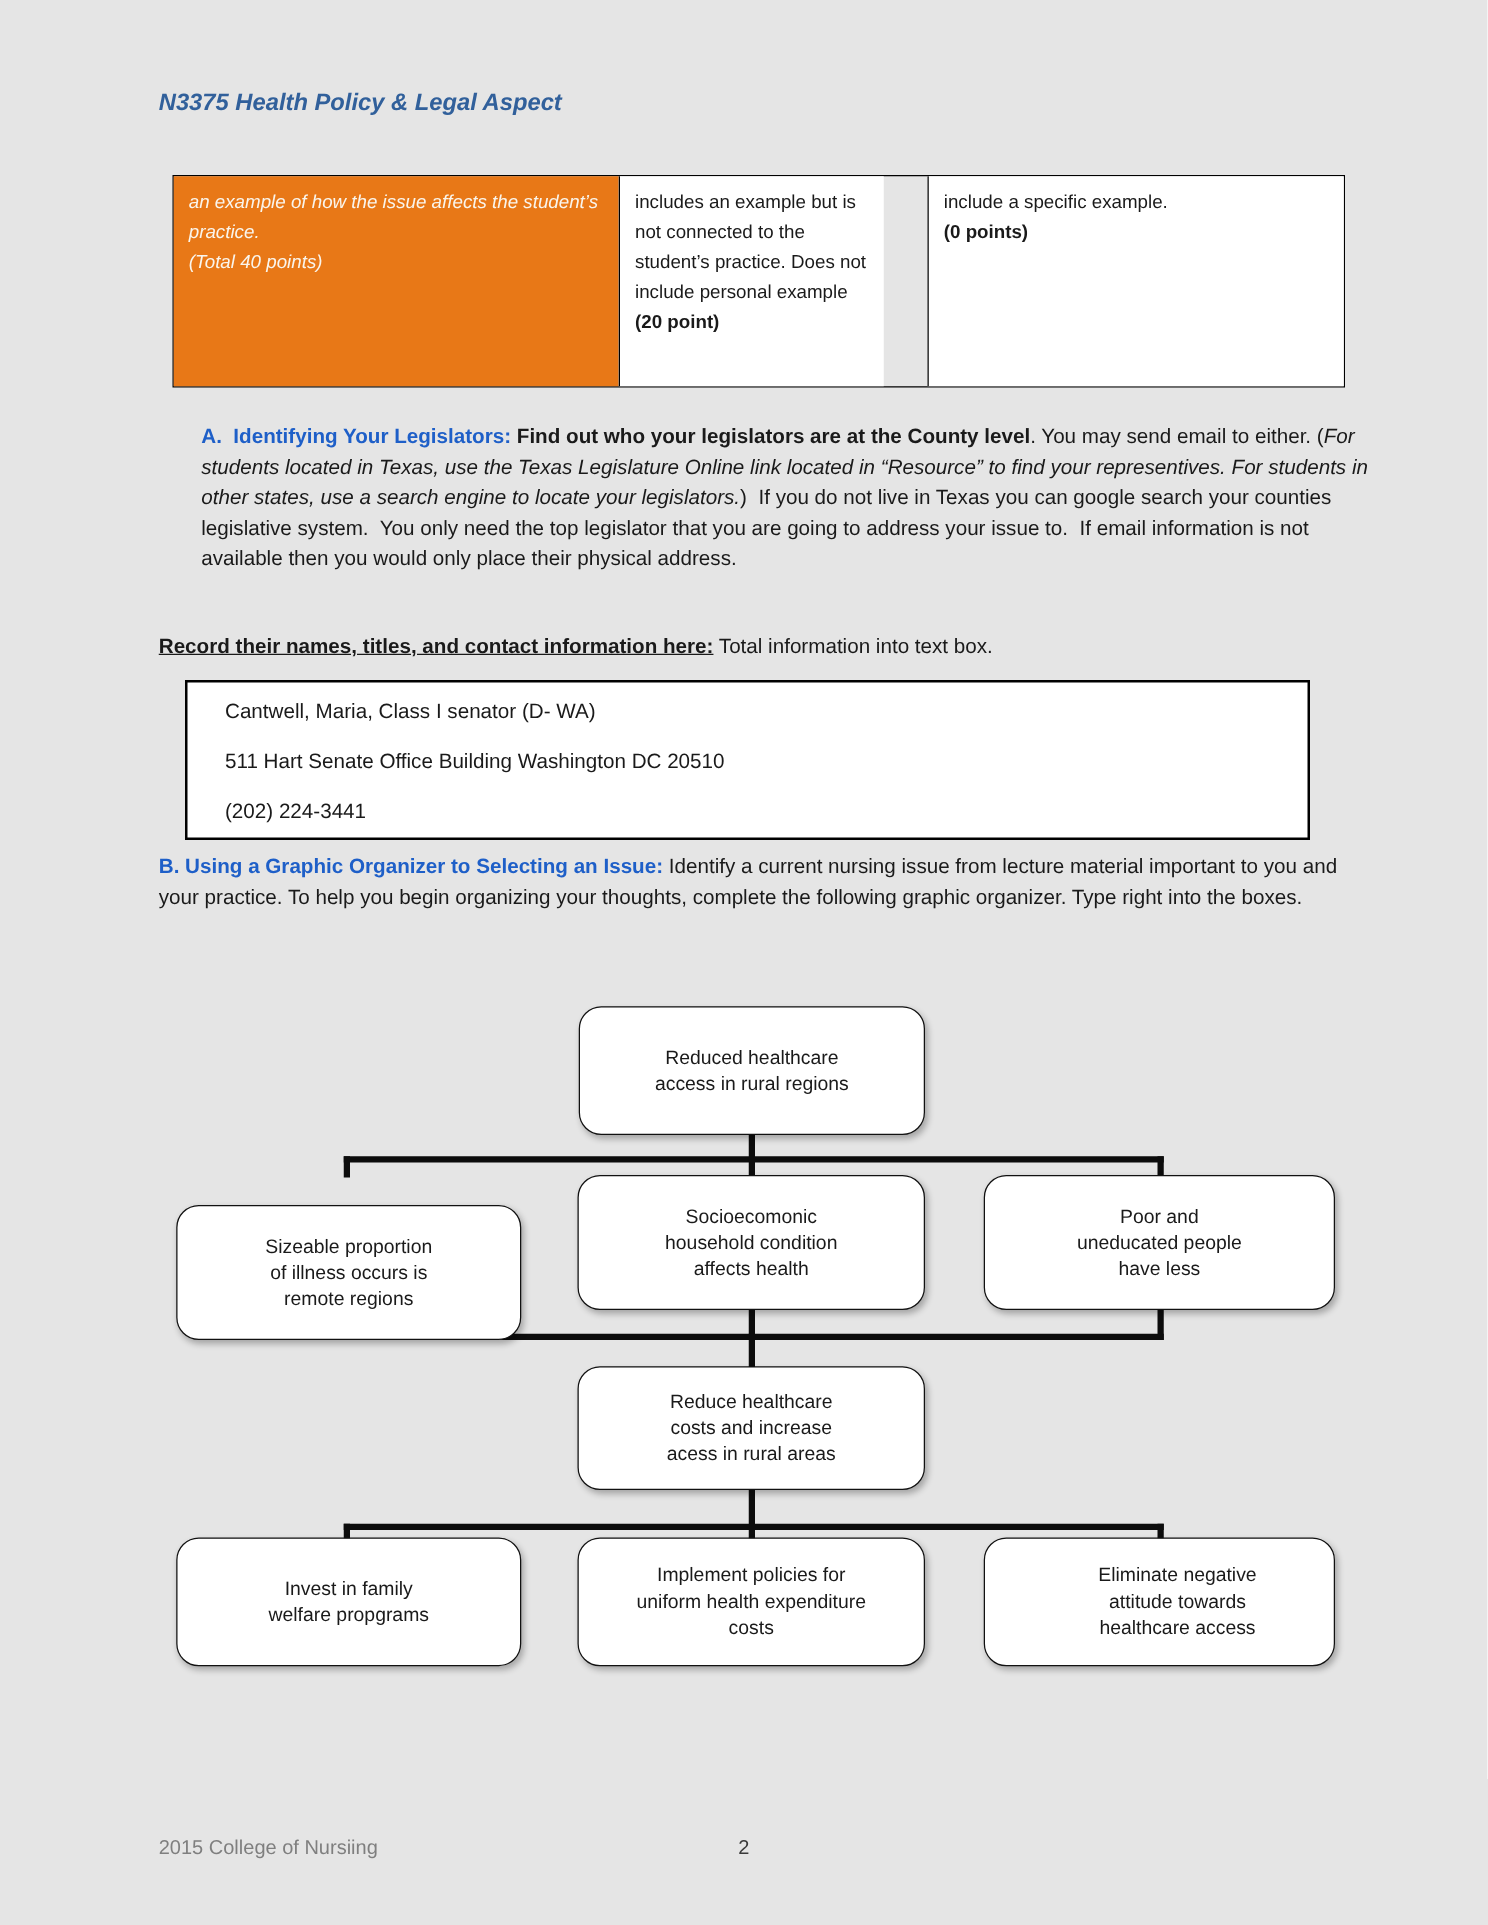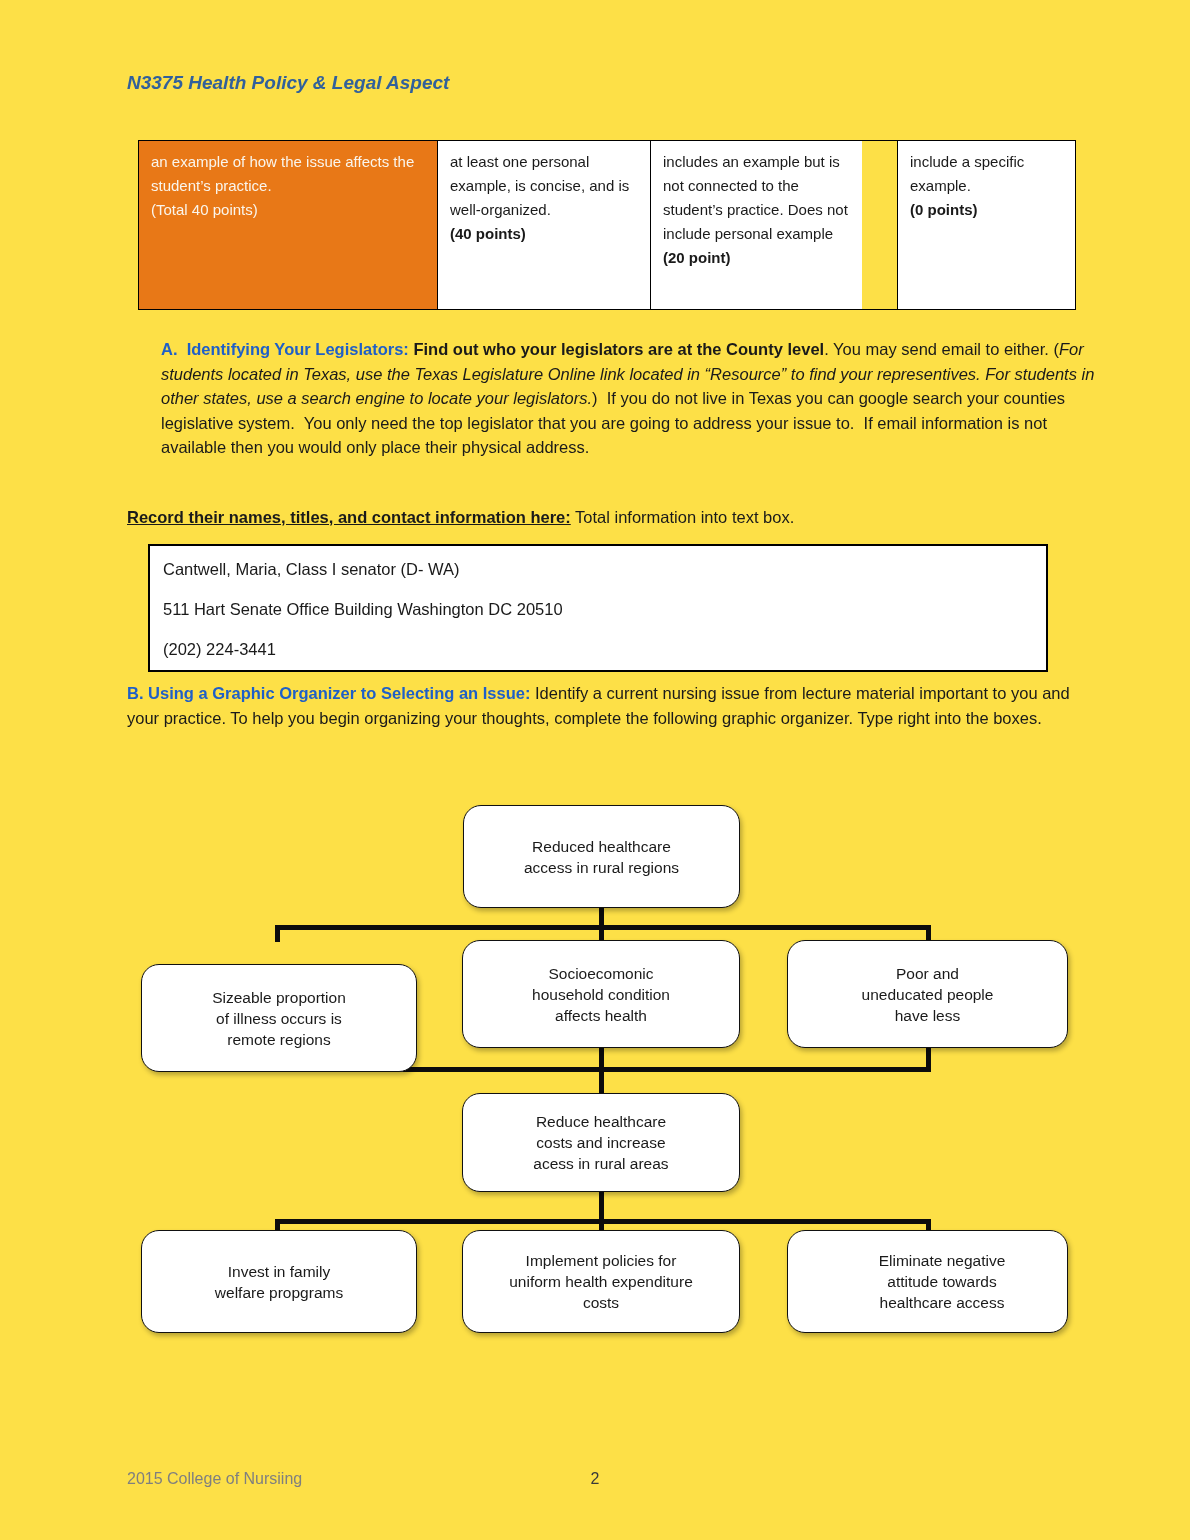--- a/index.html
+++ b/index.html
@@ -1,57 +1,57 @@
 <!DOCTYPE html>
 <html><head>
 <meta charset="utf-8">
 <style>
   html,body { margin:0; padding:0; background:#ffffff; }
   .page {
-    position:relative; width:1190px; height:1540px; background:#fde047;
+    position:relative; width:1190px; height:1540px; background:#e5e5e5;
     font-family:"Liberation Sans", sans-serif; color:#1a1a1a; overflow:hidden;
   }
 
   
   .header-title {
     position:absolute; left:127px; top:72px;
     font-size:19px; font-weight:bold; font-style:italic; color:#31609B;
   }
 
   
   .rubric {
     position:absolute; left:138px; top:140px; width:938px; height:170px;
     display:flex; border:1.5px solid #000; box-sizing:border-box;
   }
   .rubric .cell {
     box-sizing:border-box; border-left:1.5px solid #000;
     padding:9px 12px; font-size:15px; line-height:24px; background:#fff;
   }
   .rubric .cell:first-child { border-left:none; }
-  .cell-1 { width:298px; background:#E87817 !important; color:#FAF5EC; }
+  .cell-1 { width:356px; background:#E87817 !important; color:#FAF5EC;font-style:italic; }
   .cell-2 { width:213px; }
   .cell-3 { width:212px; }
   .cell-4 { width:215px; flex:1;margin-left:35px; }
   .pts { display:block; font-weight:bold; }
   .cell-1 .pts { font-weight:normal; }
 
   
   .para { position:absolute; font-size:16.5px; line-height:24.5px; white-space:pre-wrap; }
   .para-a { left:129px; top:337px; width:940px;margin-left:32px; }
   .record-line { left:127px; top:505px; width:940px; }
   .para-b { left:127px; top:681px; width:952px; }
   .blue { color:#1E5FC8; font-weight:bold; }
   .b { font-weight:bold; }
   .i { font-style:italic; }
   .ub { font-weight:bold; text-decoration:underline; }
 
   
   .contact-box {
     position:absolute; left:148px; top:544px; width:900px; height:128px;
-    border:2px solid #000; box-sizing:border-box; padding:11px 13px; background:#fff;
+    border:2px solid #000; box-sizing:border-box; padding:11px 30px; background:#fff;
   }
   .contact-line { font-size:16.5px; line-height:24px; margin:0 0 16px 0; }
 
   
   .organizer { position:absolute; left:0; top:0; width:982px; height:1540px; }
   .obox {
     position:absolute; background:#ffffff; border:1.6px solid #111;
     border-radius:18px; box-shadow:2px 3px 5px rgba(0,0,0,0.28);
     display:flex; align-items:center; justify-content:center;
     text-align:center; font-size:15.5px; line-height:21px; white-space:pre-line;
@@ -94,24 +94,20 @@
 <body>
 
 <div class="page">
 
   <div class="header-title">N3375 Health Policy &amp; Legal Aspect</div>
 
   <div class="rubric">
     <div class="cell cell-1">
       <span>an example of how the issue affects the student’s practice.</span>
       <span class="pts">(Total 40 points)</span>
-    </div>
-    <div class="cell cell-2">
-      <span>at least one personal example, is concise, and is well-organized.</span>
-      <span class="pts">(40 points)</span>
     </div>
     <div class="cell cell-3">
       <span>includes an example but is not connected to the student’s practice. Does not include personal example</span>
       <span class="pts">(20 point)</span>
     </div>
     <div class="cell cell-4">
       <span>include a specific example.</span>
       <span class="pts">(0 points)</span>
     </div>
   </div>

